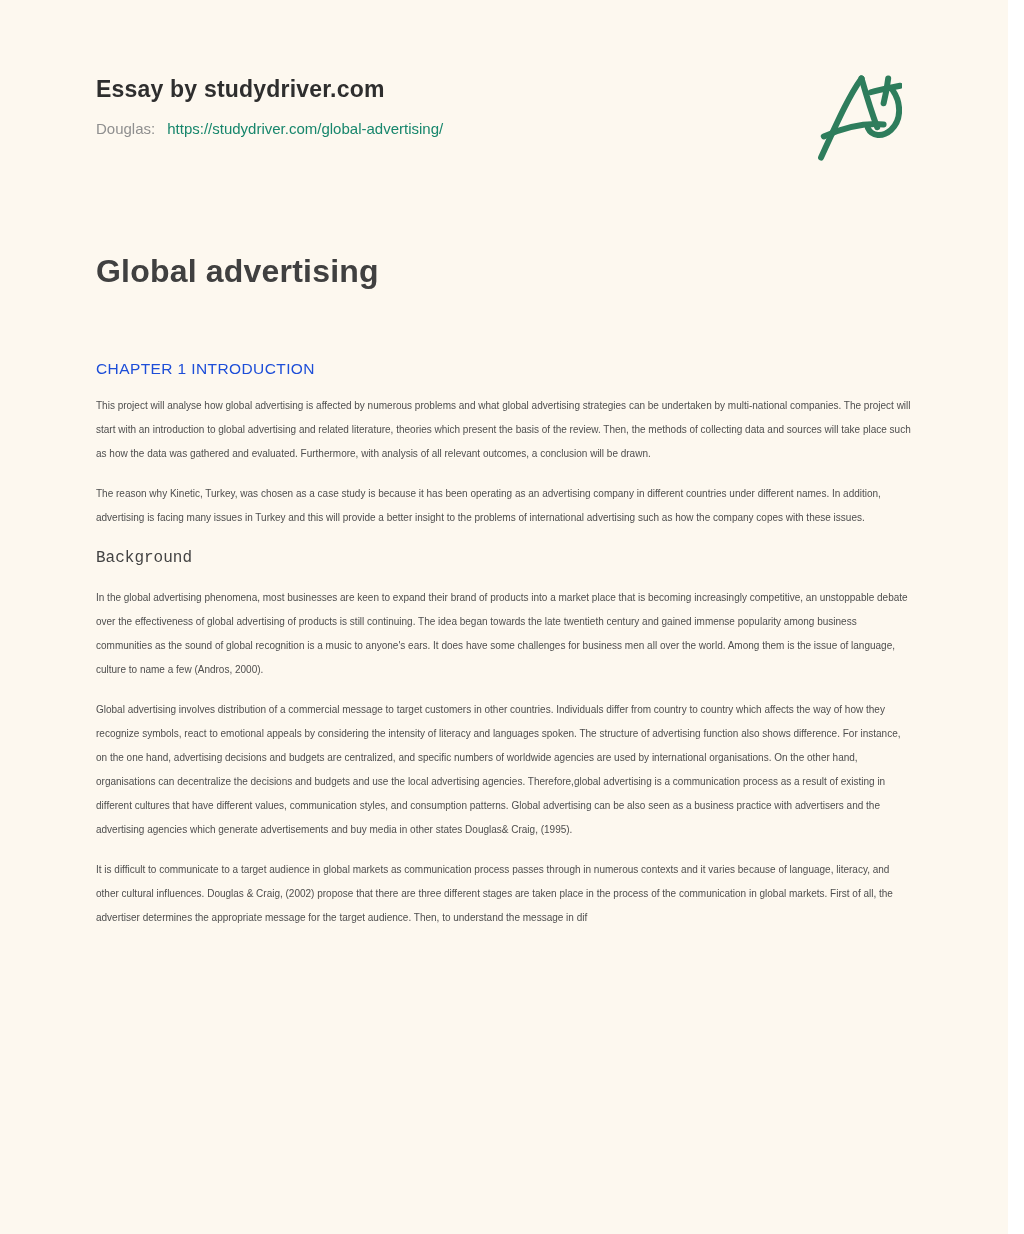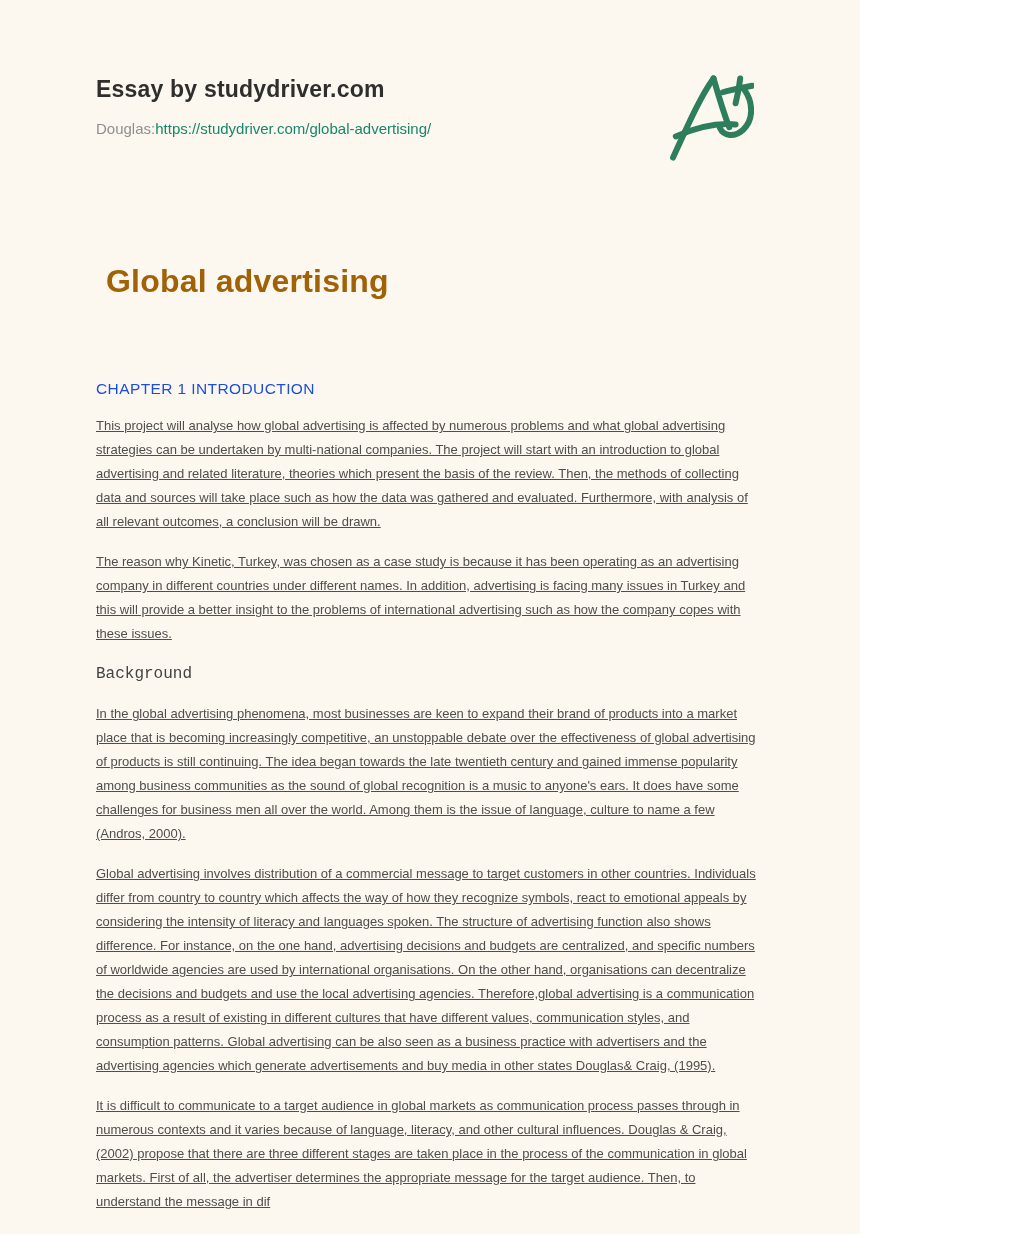--- a/index.html
+++ b/index.html
@@ -1,21 +1,21 @@
 <!DOCTYPE html>
 <html><head>
 <meta charset="utf-8">
 <style>
   html, body {
     margin: 0;
     padding: 0;
   }
   .canvas {
     position: relative;
-    width: 860px;
+    width: 1008px;
     height: 1234px;
     background: #fdf8ef;
     overflow: hidden;
     font-family: "Liberation Sans", sans-serif;
   }
   .content {
     padding: 0 96px;
   }
   .site-title {
     margin: 0;
@@ -27,53 +27,52 @@
   }
   .source-line {
     margin-top: 17px;
     font-size: 15px;
     color: #8f8f8f;
   }
   .source-line a {
     color: #17866c;
     text-decoration: none;
     font-weight: 500;
-    margin-left: 0;
+    margin-left: 12px;
   }
   .logo {
     position: absolute;
     top: 72px;
     right: 106px;
     width: 92px;
     height: 92px;
   }
   .doc-title {
-    margin: 10px;
+    margin: 0;
     padding-top: 116px;
     font-size: 32px;
     font-weight: 700;
-    color: #a16207;
+    color: #404040;
     letter-spacing: 0.2px;
   }
   .chapter-heading {
     margin: 0;
     padding-top: 70px;
     font-size: 15.5px;
     font-weight: 400;
     color: #1d4ed8;
     letter-spacing: 0.4px;
   }
   .para {
     margin: 0;
     padding-top: 16px;
-    font-size: 13px;
+    font-size: 10px;
     line-height: 24px;
     color: #4e4e4e;
     max-width: 832px;
-    text-decoration: underline;
   }
   .sub-heading {
     margin: 0;
     padding-top: 16px;
     font-size: 16px;
     line-height: 24px;
     font-weight: 400;
     color: #434343;
     font-family: Liberation Mono, monospace;
   }

